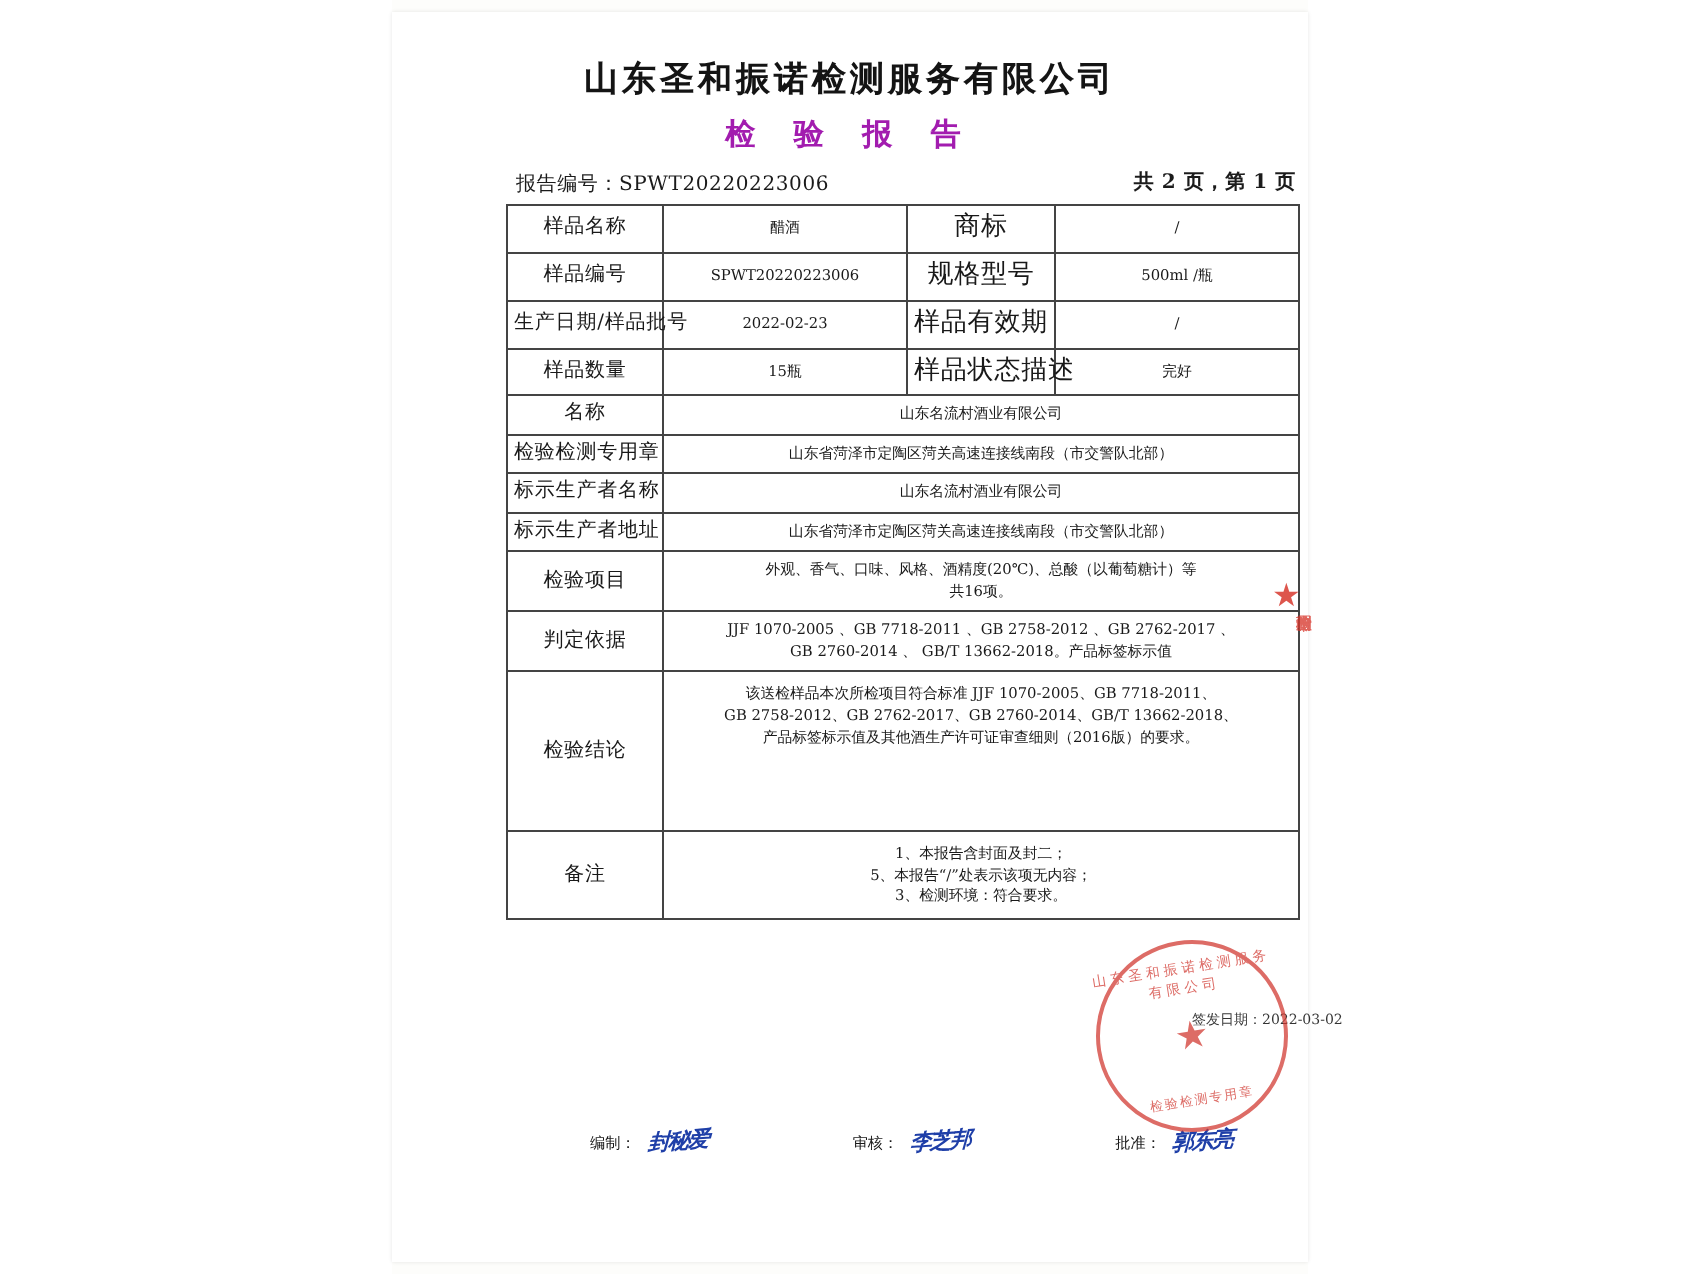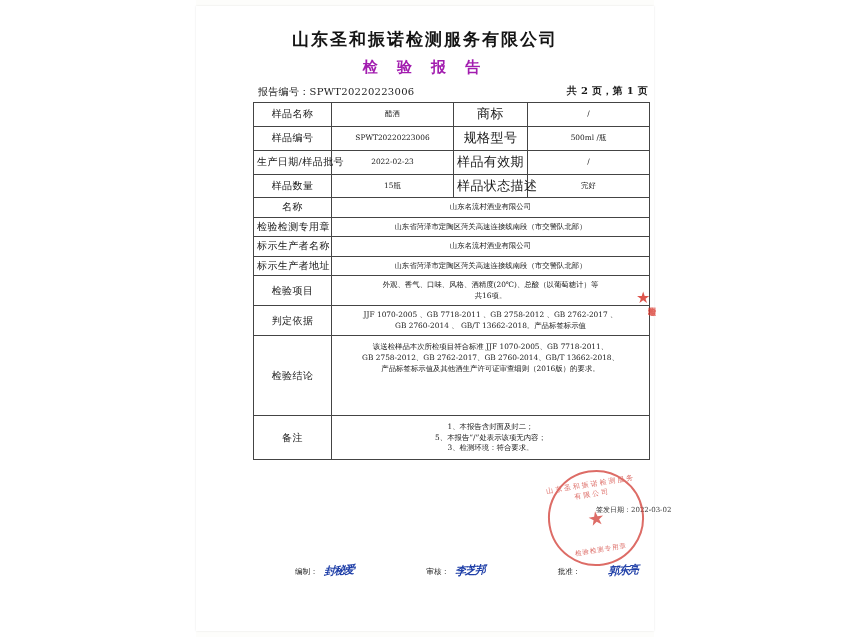--- a/index.html
+++ b/index.html
@@ -132,21 +132,21 @@
     color: #191919;
     margin-left: 40px;
   }
   .sign-cell {
     display: flex;
     align-items: baseline;
     white-space: nowrap;
   }
   .sign-cell.c1 { width: 132px; padding-left: 2px; }
   .sign-cell.c2 { width: 132px; }
-  .sign-cell.c3 { width: 132px; gap: 22px; }
+  .sign-cell.c3 { width: 132px; }
   .sig-hand {
     font-family: "DejaVu Serif", "Liberation Serif", serif;
     color: #1f3fa8;
     font-size: 11px;
     font-style: italic;
     font-weight: bold;
     margin-left: 6px;
     transform: rotate(-4deg) skewX(-6deg);
     display: inline-block;
     letter-spacing: -1px;

